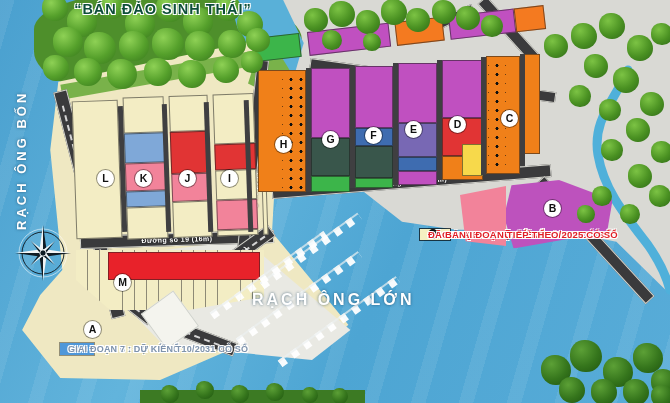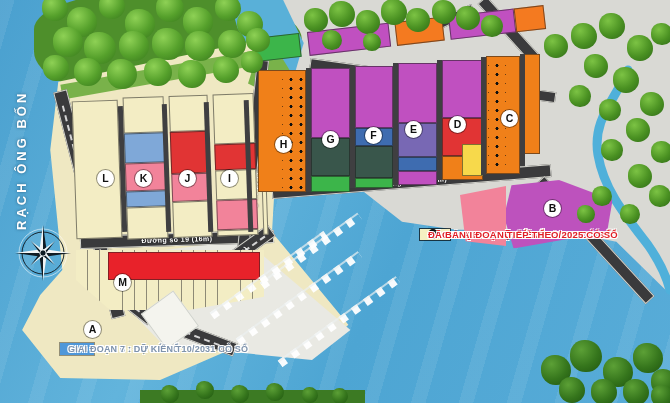--- a/index.html
+++ b/index.html
@@ -250,21 +250,23 @@
           <polygon points="0,28 -4,0 0,0" fill="#101c24"></polygon>
         <polygon points="-28,0 0,4 0,0" fill="#101c24"></polygon>
           <polygon points="-28,0 0,-4 0,0" fill="#f2f5f6"></polygon>
         <polygon points="28,0 0,4 0,0" fill="#101c24"></polygon>
           <polygon points="28,0 0,-4 0,0" fill="#f2f5f6"></polygon>
       </g>
       <circle r="3.2" fill="#101c24" stroke="#f2f5f6" stroke-width="1"></circle>
     </g>
   </svg>
 
+  <div class="title">“BÁN ĐẢO SINH THÁI”</div>
   <div class="rach-bon">RẠCH ÔNG BỐN</div>
+  <div class="rach-lon">RẠCH ÔNG LỚN</div>
 
   <div id="legend-right" class="legend" style="left:420px;top:234px;">
       <div class="leg-row">
         <span class="chip" style="background: rgb(60, 181, 74);"></span>
         <span class="leg-label">GIAI ĐOẠN 1 : ĐÃ CÓ SỔ</span>
       </div>
       <div class="leg-row">
         <span class="chip" style="background: rgb(249, 165, 26);"></span>
         <span class="leg-label">GIAI ĐOẠN 2 : ĐÃ CÓ SỔ</span>
       </div>

